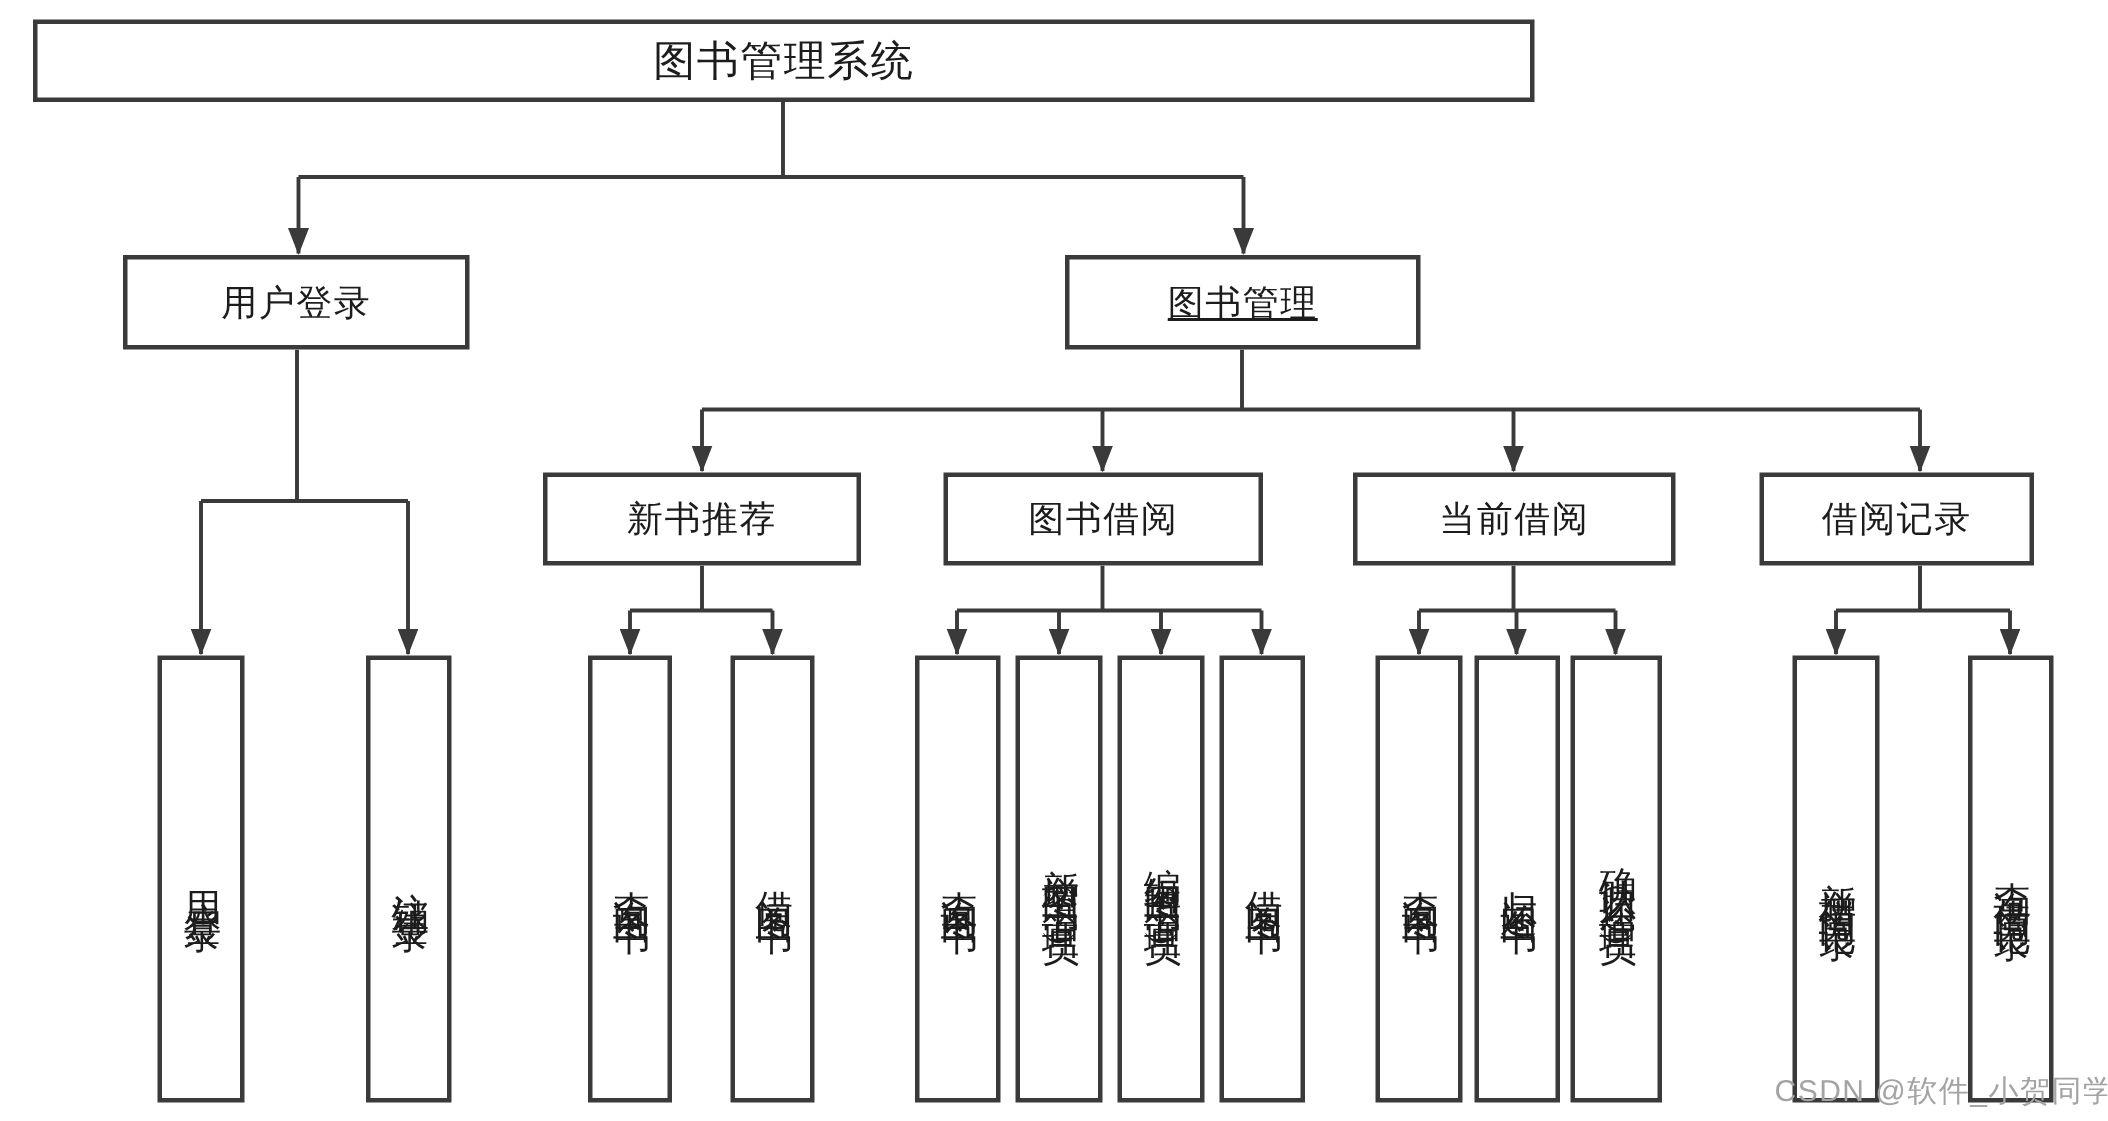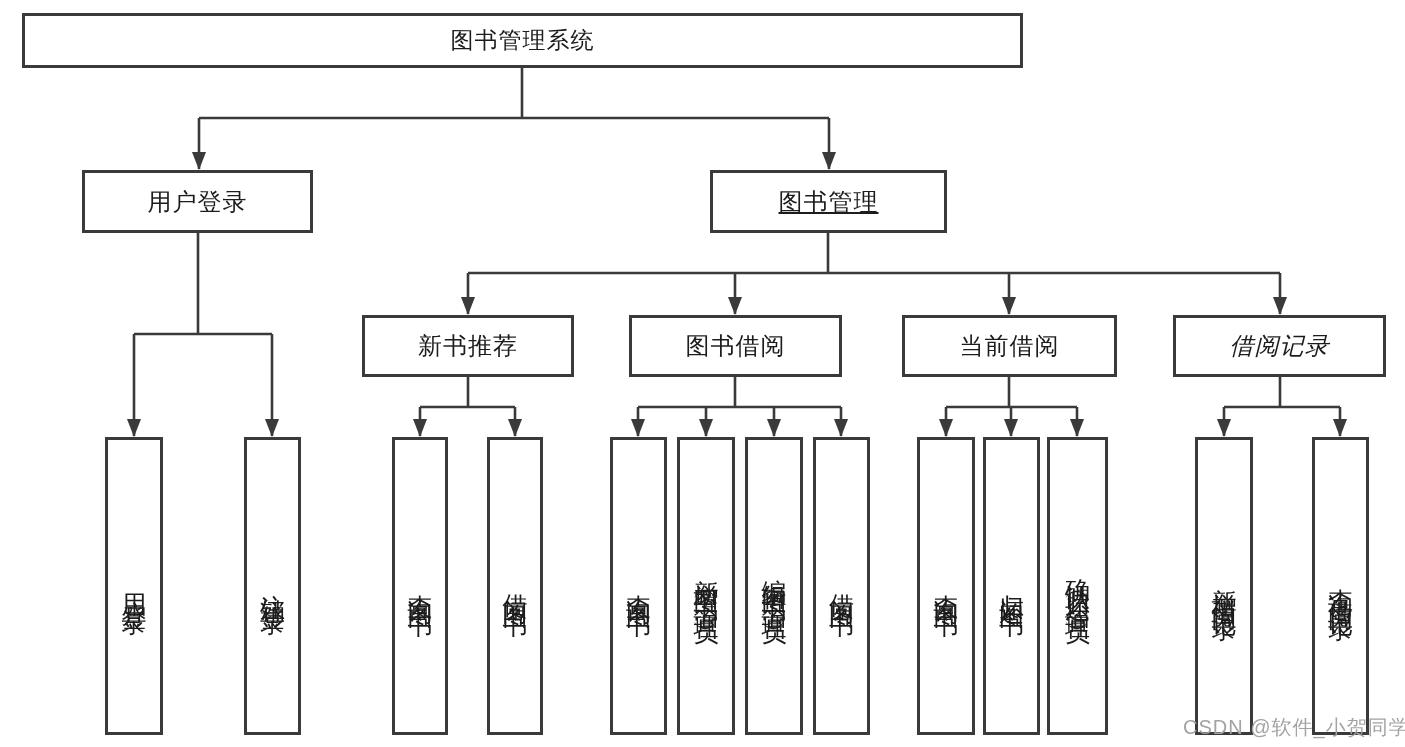--- a/index.html
+++ b/index.html
@@ -24,21 +24,21 @@
     background:#fff;
     display:flex;align-items:center;justify-content:center;
     color:var(--text);
   }
   .hlabel{
     font-size:24px;
     letter-spacing:1px;
     white-space:nowrap;
     color:var(--text);
   }
-  .root .hlabel{font-size:23px;}
+  .root .hlabel{font-size:28px;}
   .leaf{z-index:1;}
   .vlabel{
     writing-mode:vertical-rl;
     text-orientation:mixed;
     font-size:25px;
     letter-spacing:6px;
     line-height:1;
     white-space:nowrap;
     color:var(--text);
   }
@@ -108,21 +108,21 @@
 
   <div class="box" style="left:362px;top:315px;width:212px;height:62px;">
     <span class="hlabel">新书推荐</span>
   </div>
   <div class="box" style="left:629px;top:315px;width:213px;height:62px;">
     <span class="hlabel">图书借阅</span>
   </div>
   <div class="box" style="left:902px;top:315px;width:215px;height:62px;">
     <span class="hlabel">当前借阅</span>
   </div>
-  <div class="box" style="left:1173px;top:315px;width:213px;height:62px;font-style:italic;">
+  <div class="box" style="left:1173px;top:315px;width:183px;height:62px;">
     <span class="hlabel">借阅记录</span>
   </div>
 
   <div class="box leaf" style="left:105px;top:437px;width:58px;height:298px;">
     <span class="vlabel">用户登录</span>
   </div>
   <div class="box leaf" style="left:244px;top:437px;width:57px;height:298px;">
     <span class="vlabel">注销登录</span>
   </div>
 

